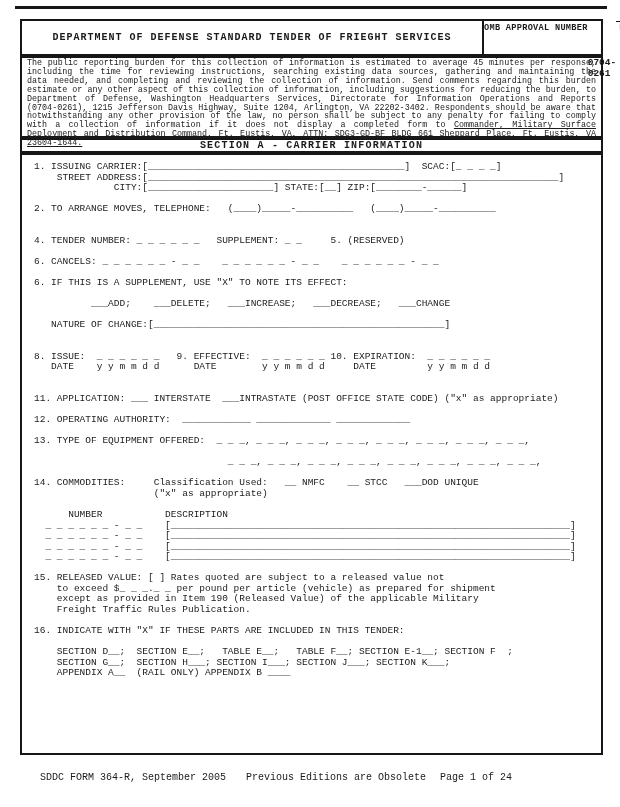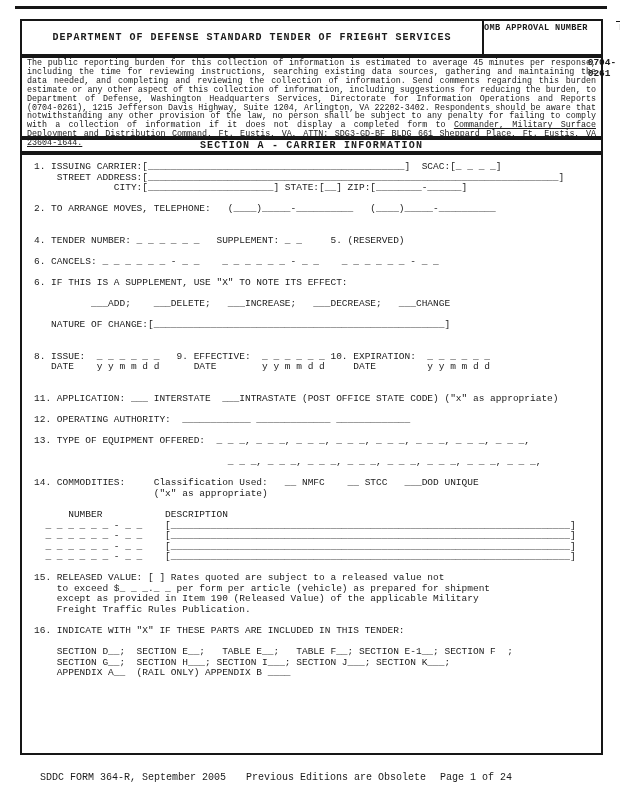--- a/index.html
+++ b/index.html
@@ -100,21 +100,21 @@
       <div class="bline">14. COMMODITIES:     Classification Used:   __ NMFC    __ STCC   ___DOD UNIQUE</div>
       <div class="bline">                     ("x" as appropriate)</div>
       <div class="bline"></div>
       <div class="bline">      NUMBER           DESCRIPTION</div>
       <div class="bline">  _ _ _ _ _ _ - _ _    [______________________________________________________________________]</div>
       <div class="bline">  _ _ _ _ _ _ - _ _    [______________________________________________________________________]</div>
       <div class="bline">  _ _ _ _ _ _ - _ _    [______________________________________________________________________]</div>
       <div class="bline">  _ _ _ _ _ _ - _ _    [______________________________________________________________________]</div>
       <div class="bline"></div>
       <div class="bline">15. RELEASED VALUE: [ ] Rates quoted are subject to a released value not</div>
-      <div class="bline">    to exceed $_ _ _._ _ per form per article (vehicle) as prepared for shipment</div>
+      <div class="bline">    to exceed $_ _ _._ _ per pound per article (vehicle) as prepared for shipment</div>
       <div class="bline">    except as provided in Item 190 (Released Value) of the applicable Military</div>
       <div class="bline">    Freight Traffic Rules Publication.</div>
       <div class="bline"></div>
       <div class="bline">16. INDICATE WITH "X" IF THESE PARTS ARE INCLUDED IN THIS TENDER:</div>
       <div class="bline"></div>
       <div class="bline">    SECTION D__;  SECTION E__;   TABLE E__;   TABLE F__; SECTION E-1__; SECTION F  ;</div>
       <div class="bline">    SECTION G__;  SECTION H___; SECTION I___; SECTION J___; SECTION K___;</div>
       <div class="bline">    APPENDIX A__  (RAIL ONLY) APPENDIX B ____</div>
     </div>
 

